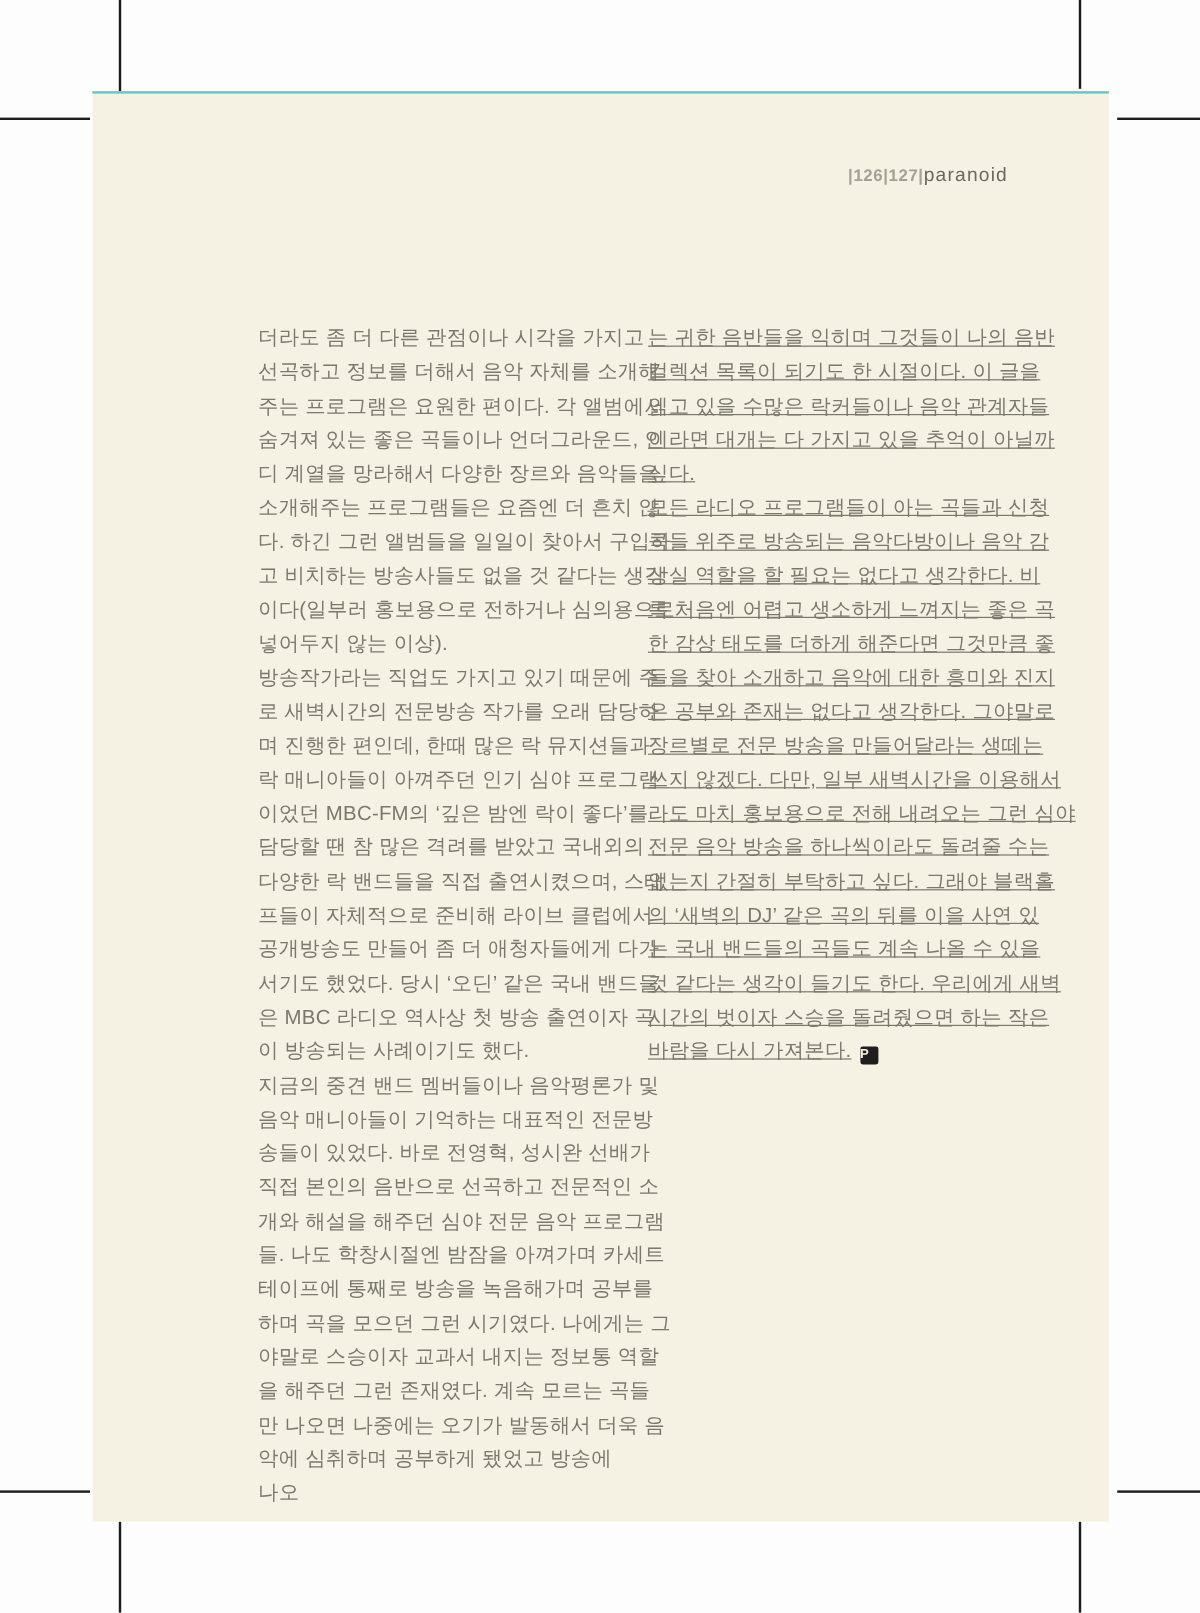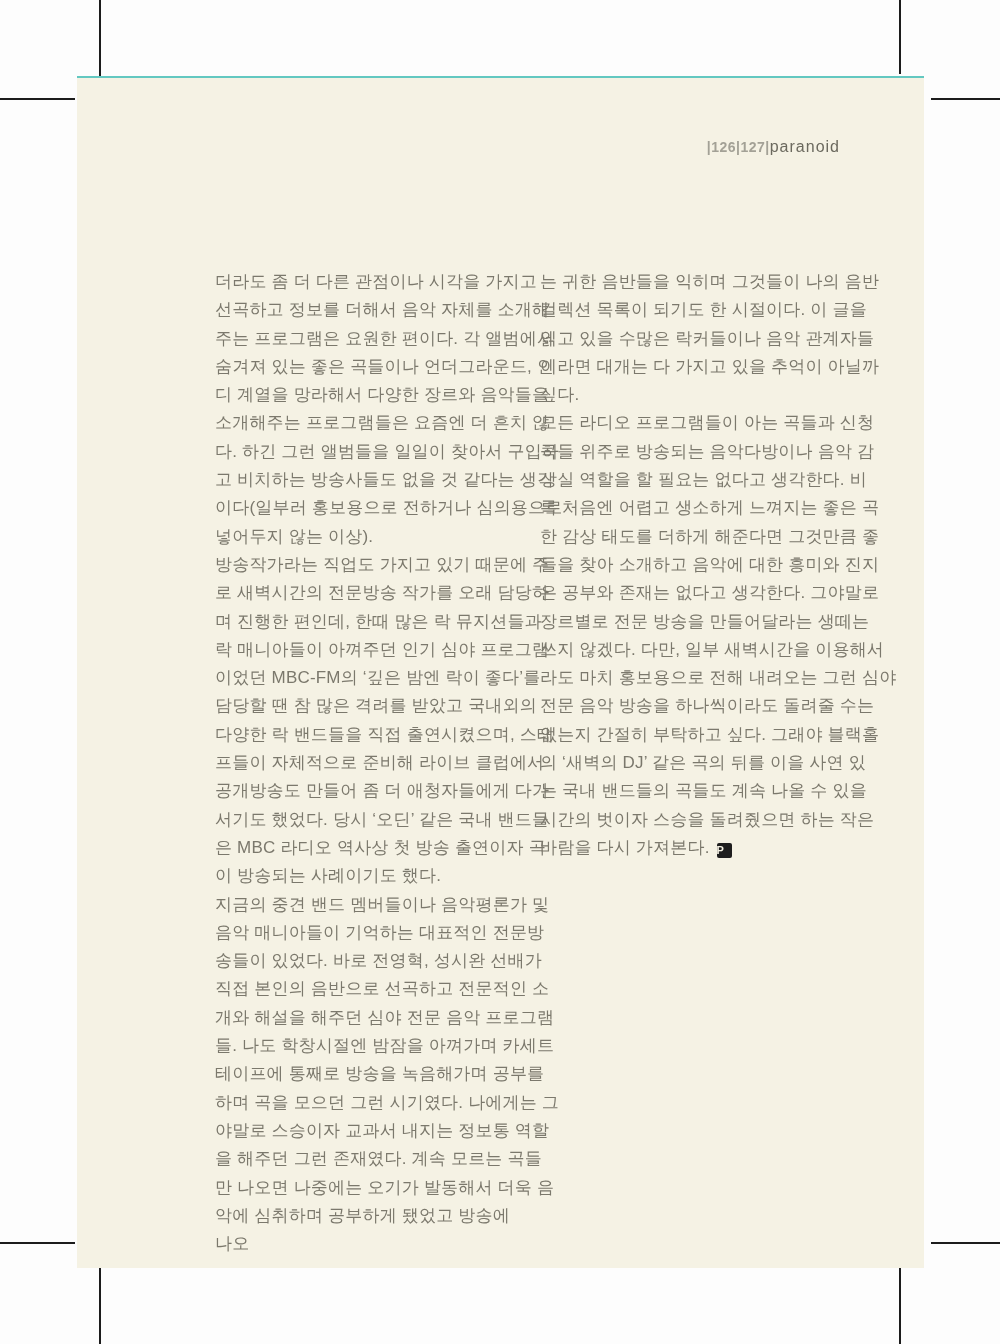--- a/index.html
+++ b/index.html
@@ -49,21 +49,21 @@
   }
   .columns {
     position: absolute;
     left: 138px; top: 144px;
     display: flex;
     gap: 24px;
     margin-top: 46px;
   }
   .col { color: var(--text); font-size: 17px; }
   .col.left  { width: 301px; }
-  .col.right { width: 311px; }
+  .col.right { width: 311px; text-decoration: underline; }
   .line {
     line-height: 28.3px;
     height: 28.3px;
     text-align: justify;
     text-align-last: justify;
     white-space: nowrap;
     letter-spacing: 0.2px;
   }
   .line.last {
     text-align: left;
@@ -151,17 +151,18 @@
         <div class="line">한 감상 태도를 더하게 해준다면 그것만큼 좋</div>
         <div class="line">들을 찾아 소개하고 음악에 대한 흥미와 진지</div>
         <div class="line">은 공부와 존재는 없다고 생각한다. 그야말로</div>
         <div class="line">장르별로 전문 방송을 만들어달라는 생떼는</div>
         <div class="line">쓰지 않겠다. 다만, 일부 새벽시간을 이용해서</div>
         <div class="line">라도 마치 홍보용으로 전해 내려오는 그런 심야</div>
         <div class="line">전문 음악 방송을 하나씩이라도 돌려줄 수는</div>
         <div class="line">없는지 간절히 부탁하고 싶다. 그래야 블랙홀</div>
         <div class="line">의 ‘새벽의 DJ’ 같은 곡의 뒤를 이을 사연 있</div>
         <div class="line">는 국내 밴드들의 곡들도 계속 나올 수 있을</div>
+        <div class="line">것 같다는 생각이 들기도 한다. 우리에게 새벽</div>
         <div class="line">시간의 벗이자 스승을 돌려줬으면 하는 작은</div>
         <div class="line last">바람을 다시 가져본다.<span class="endmark">P</span></div>
       </div>
   </div>
 </div>
 
 </body></html>

